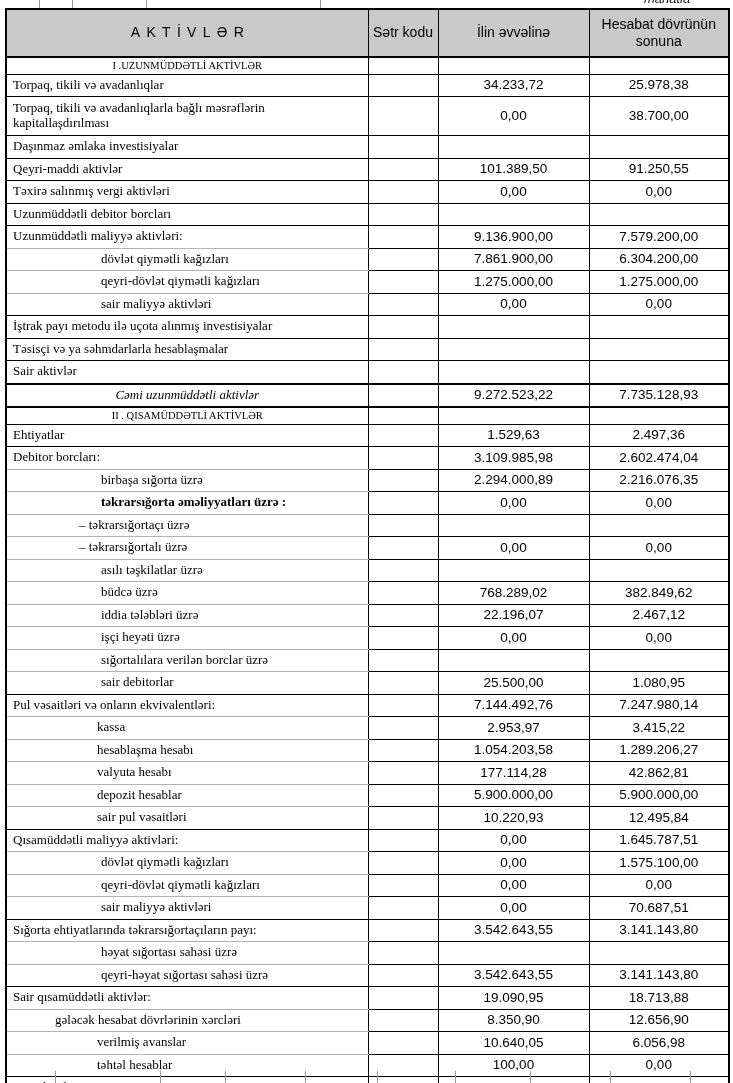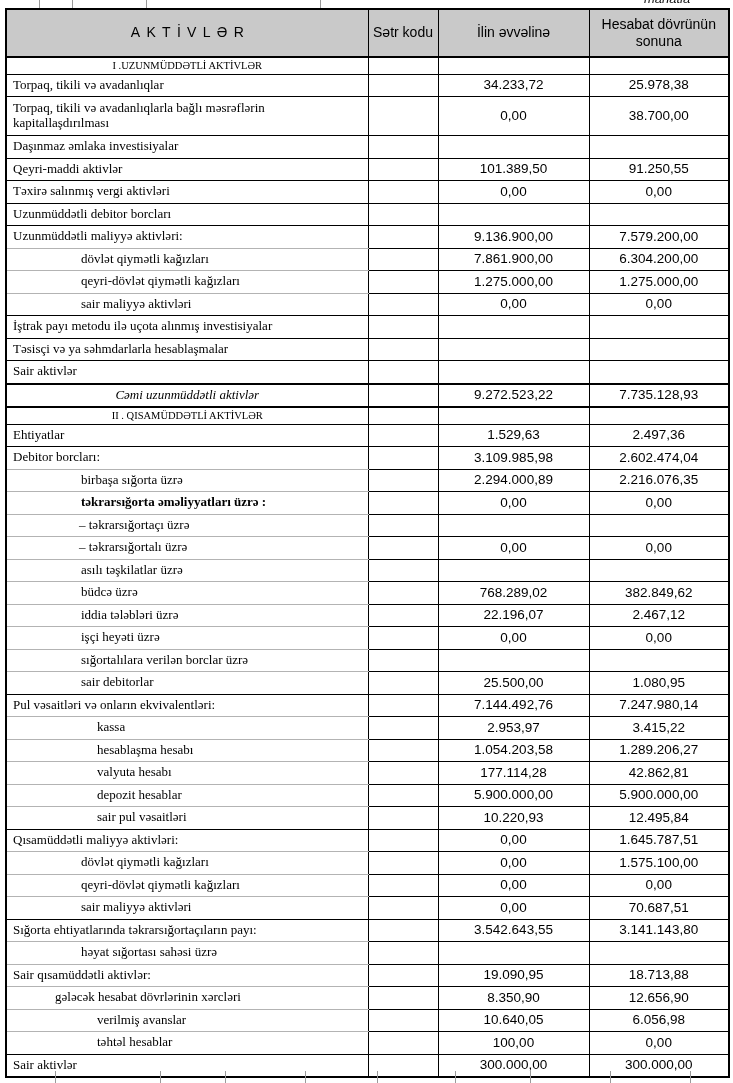--- a/index.html
+++ b/index.html
@@ -34,21 +34,21 @@
   }
   .th-assets{letter-spacing:0.45em;text-indent:0.45em;}
   td{
     border-left:1px solid #000;border-bottom:1px solid #000;
     font-size:13px;height:21.5px;padding:0 4px;vertical-align:middle;
     line-height:1.15;
   }
   td.num{text-align:center;font-size:13.5px;padding:0 2px;}
   td.label{text-align:left;font-family:Liberation Serif, serif;}
   .ind0 td.label{padding-left:6px;}
-  .ind1 td.label{padding-left:74px;}
+  .ind1 td.label{padding-left:94px;}
   .ind2 td.label{padding-left:72px;}
   .ind3 td.label{padding-left:90px;}
   tr.section td{height:15.5px;}
   tr.section td.label{text-align:center;font-size:10.5px;padding-left:4px;}
   tr.twoline td{height:38px;}
   tr.total td.label{text-align:center;font-style:italic;padding-left:4px;margin-left:6px;}
   tr.bold td.label{font-weight:bold;}
   tr.thick td{border-bottom-width:2px;}
 </style>
 </head>
@@ -311,20 +311,26 @@
         <td class="code"></td>
         <td class="num">3.542.643,55</td>
         <td class="num">3.141.143,80</td>
       </tr>
       <tr class="item ind1">
         <td class="label" style="border-bottom-color: rgb(179, 179, 179);">həyat sığortası sahəsi üzrə</td>
         <td class="code"></td>
         <td class="num"></td>
         <td class="num"></td>
       </tr>
+      <tr class="item ind1">
+        <td class="label">qeyri-həyat sığortası sahəsi üzrə</td>
+        <td class="code"></td>
+        <td class="num">3.542.643,55</td>
+        <td class="num">3.141.143,80</td>
+      </tr>
       <tr class="item ind0">
         <td class="label" style="border-bottom-color: rgb(179, 179, 179);">Sair qısamüddətli aktivlər:</td>
         <td class="code"></td>
         <td class="num">19.090,95</td>
         <td class="num">18.713,88</td>
       </tr>
       <tr class="item ind3">
         <td class="label" style="border-bottom-color: rgb(179, 179, 179); padding-left: 48px;">gələcək hesabat dövrlərinin xərcləri</td>
         <td class="code"></td>
         <td class="num">8.350,90</td>

